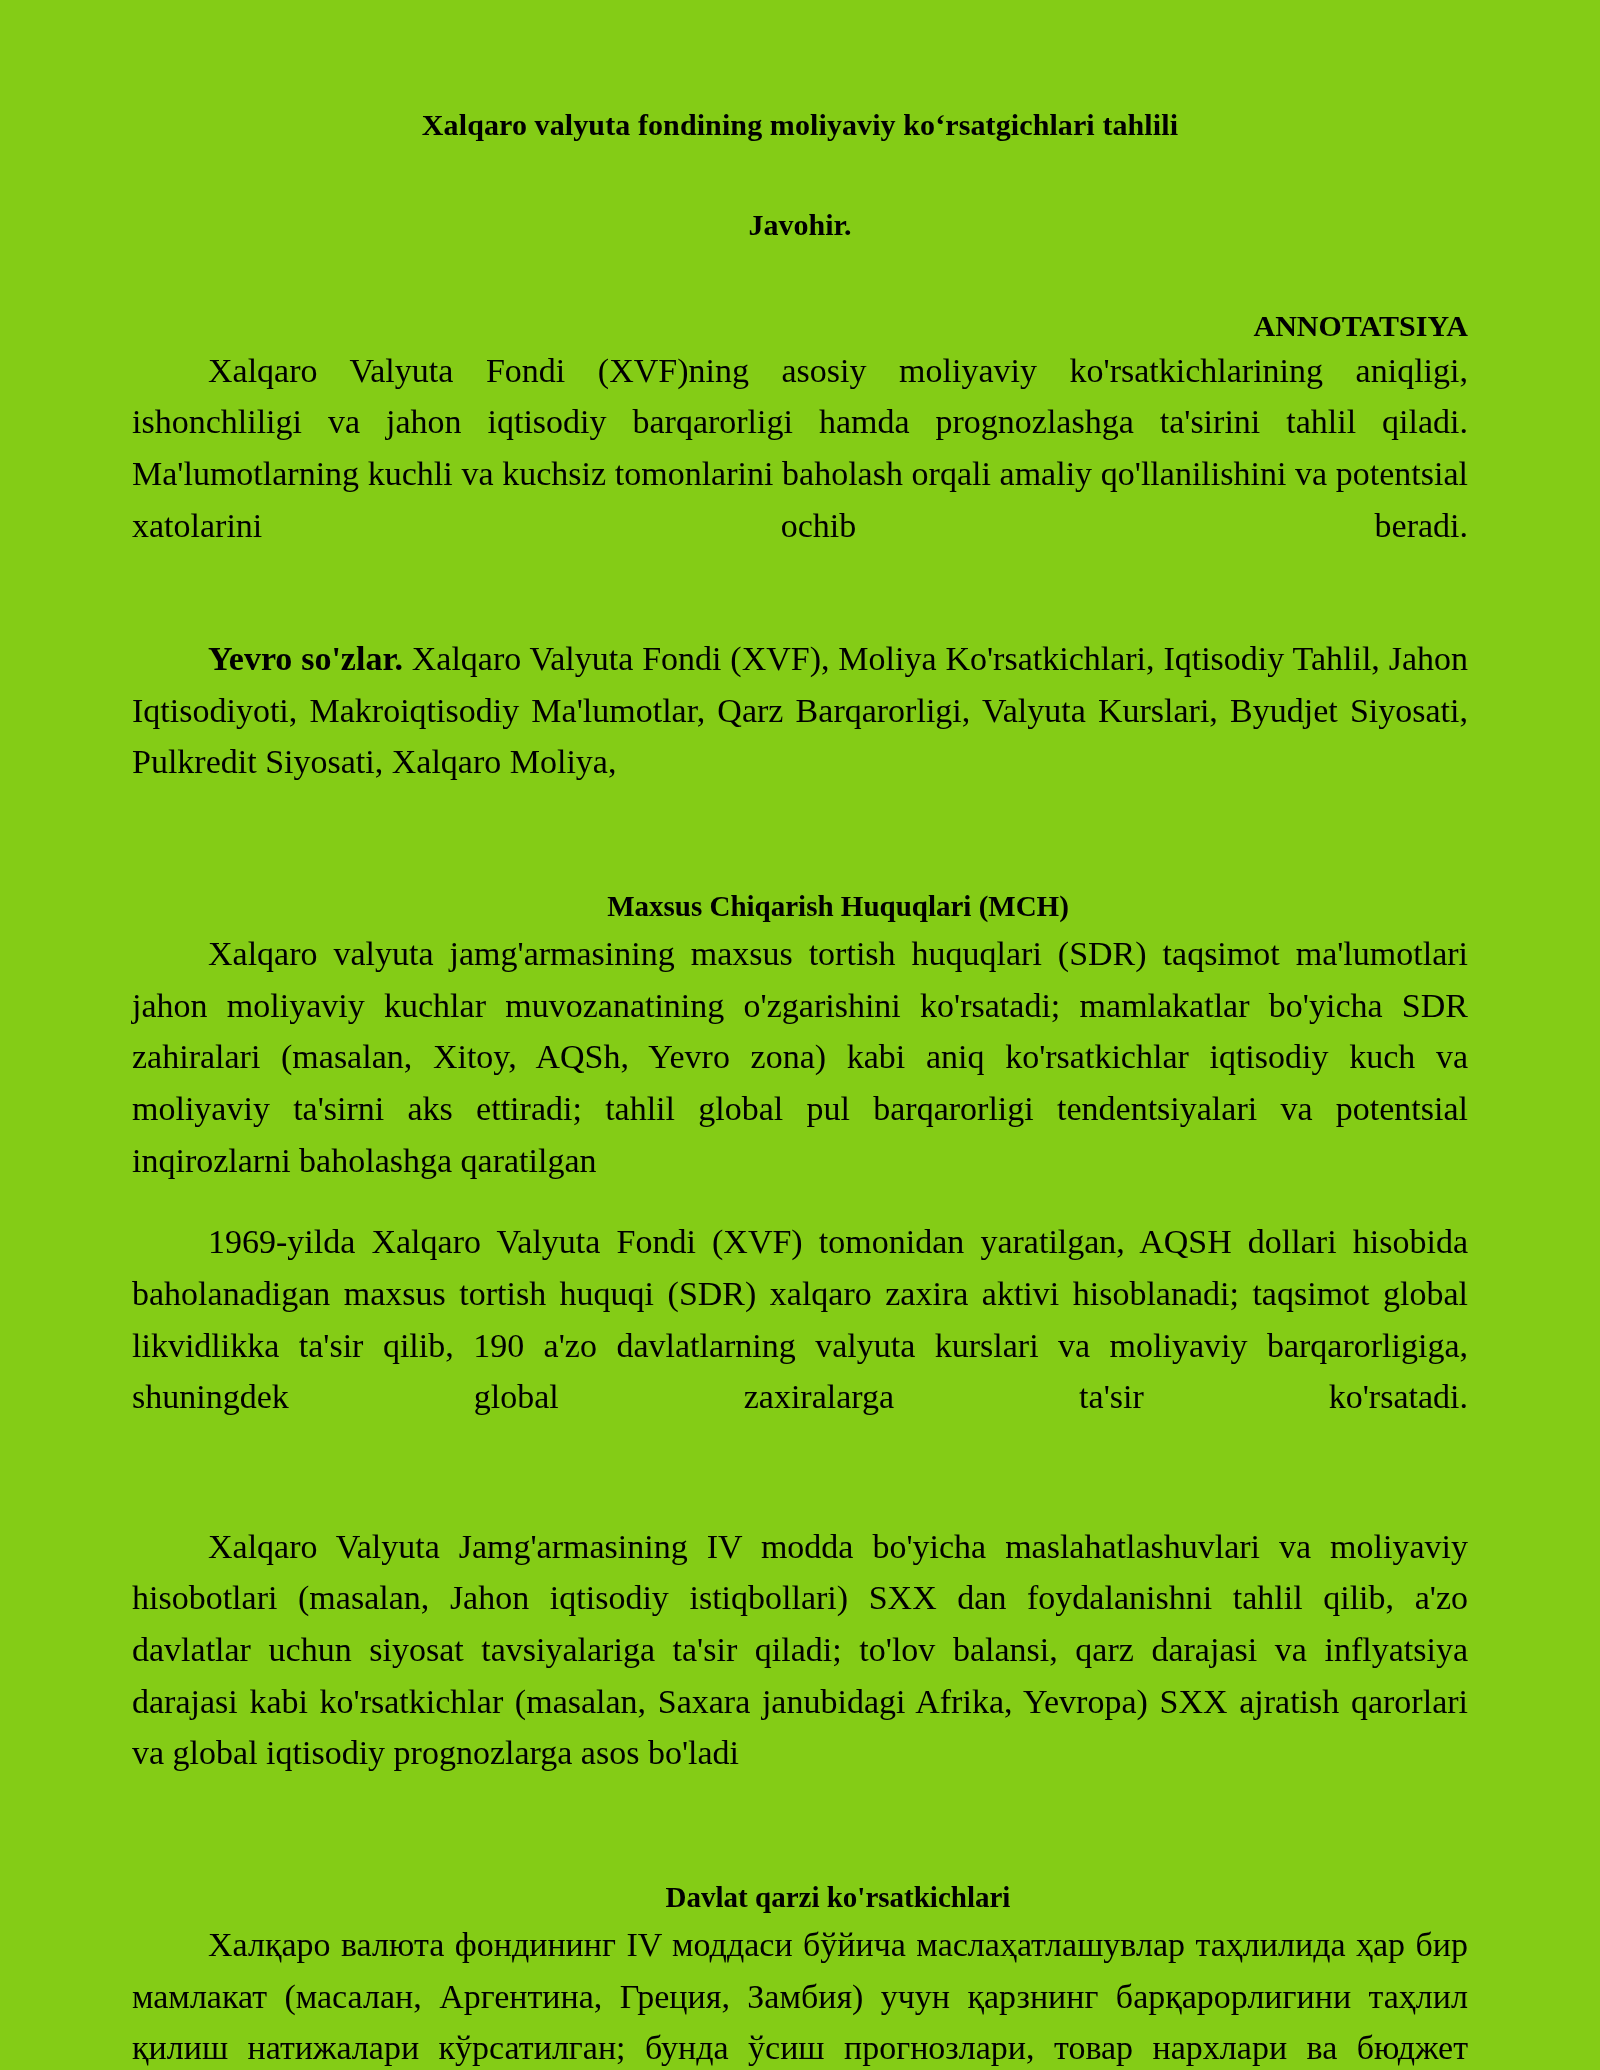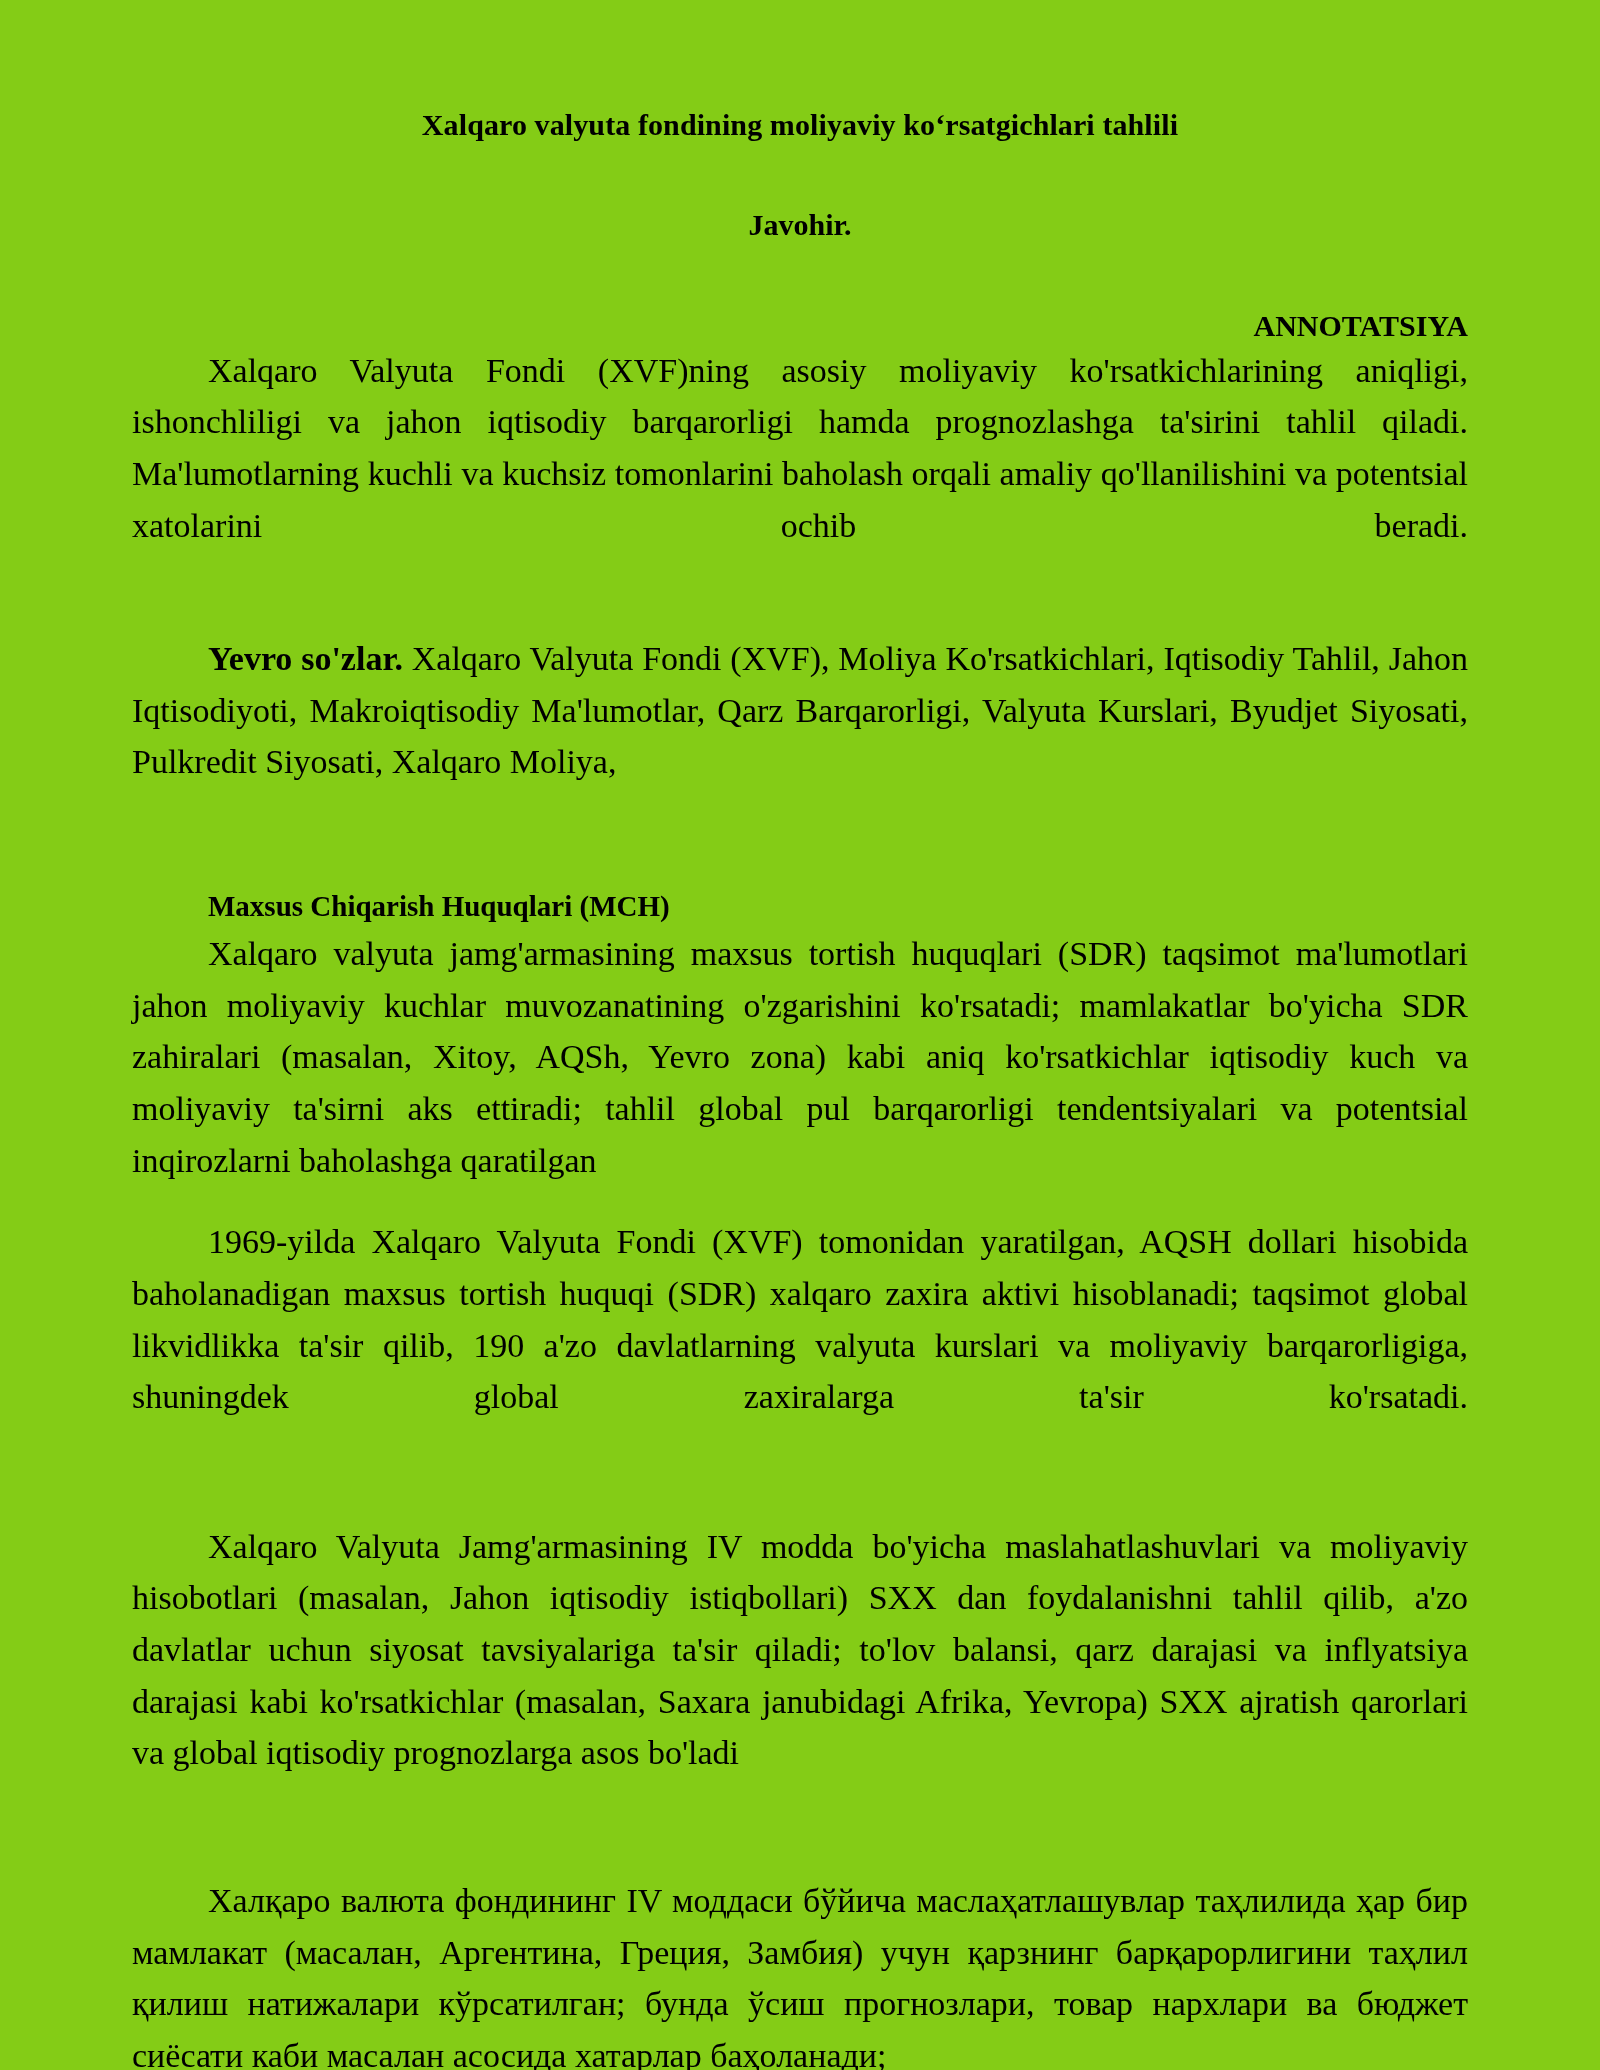--- a/index.html
+++ b/index.html
@@ -59,21 +59,21 @@
   }
   .kw-label {
     font-weight: bold;
   }
   h3.sub-heading {
     font-size: 29px;
     font-weight: bold;
     line-height: 1.52;
     margin: 0;
     text-indent: 76px;
-    text-align: left;
+    text-align: center;
   }
   .gap-large {
     height: 96px;
   }
   .gap-medium {
     height: 46px;
   }
   .gap-small {
     height: 30px;
   }
@@ -116,16 +116,17 @@
   <div class="gap-small"></div>
 
   <p class="body-para justify-last-line">1969-yilda Xalqaro Valyuta Fondi (XVF) tomonidan yaratilgan, AQSH dollari hisobida baholanadigan maxsus tortish huquqi (SDR) xalqaro zaxira aktivi hisoblanadi; taqsimot global likvidlikka ta'sir qilib, 190 a'zo davlatlarning valyuta kurslari va moliyaviy barqarorligiga, shuningdek global zaxiralarga ta'sir ko'rsatadi.</p>
 
   <div class="gap-medium"></div>
 
   <p class="body-para">Xalqaro Valyuta Jamg'armasining IV modda bo'yicha maslahatlashuvlari va moliyaviy hisobotlari (masalan, Jahon iqtisodiy istiqbollari) SXX dan foydalanishni tahlil qilib, a'zo davlatlar uchun siyosat tavsiyalariga ta'sir qiladi; to'lov balansi, qarz darajasi va inflyatsiya darajasi kabi ko'rsatkichlar (masalan, Saxara janubidagi Afrika, Yevropa) SXX ajratish qarorlari va global iqtisodiy prognozlarga asos bo'ladi</p>
 
   <div class="gap-large"></div>
 
+  <h3 class="sub-heading">Davlat qarzi ko'rsatkichlari</h3>
 
   <p class="body-para tight cyr">Халқаро валюта фондининг IV моддаси бўйича маслаҳатлашувлар таҳлилида ҳар бир мамлакат (масалан, Аргентина, Греция, Замбия) учун қарзнинг барқарорлигини таҳлил қилиш натижалари кўрсатилган; бунда ўсиш прогнозлари, товар нархлари ва бюджет сиёсати каби масалан асосида хатарлар баҳоланади;</p>
 
 </div>
 
 </body></html>

